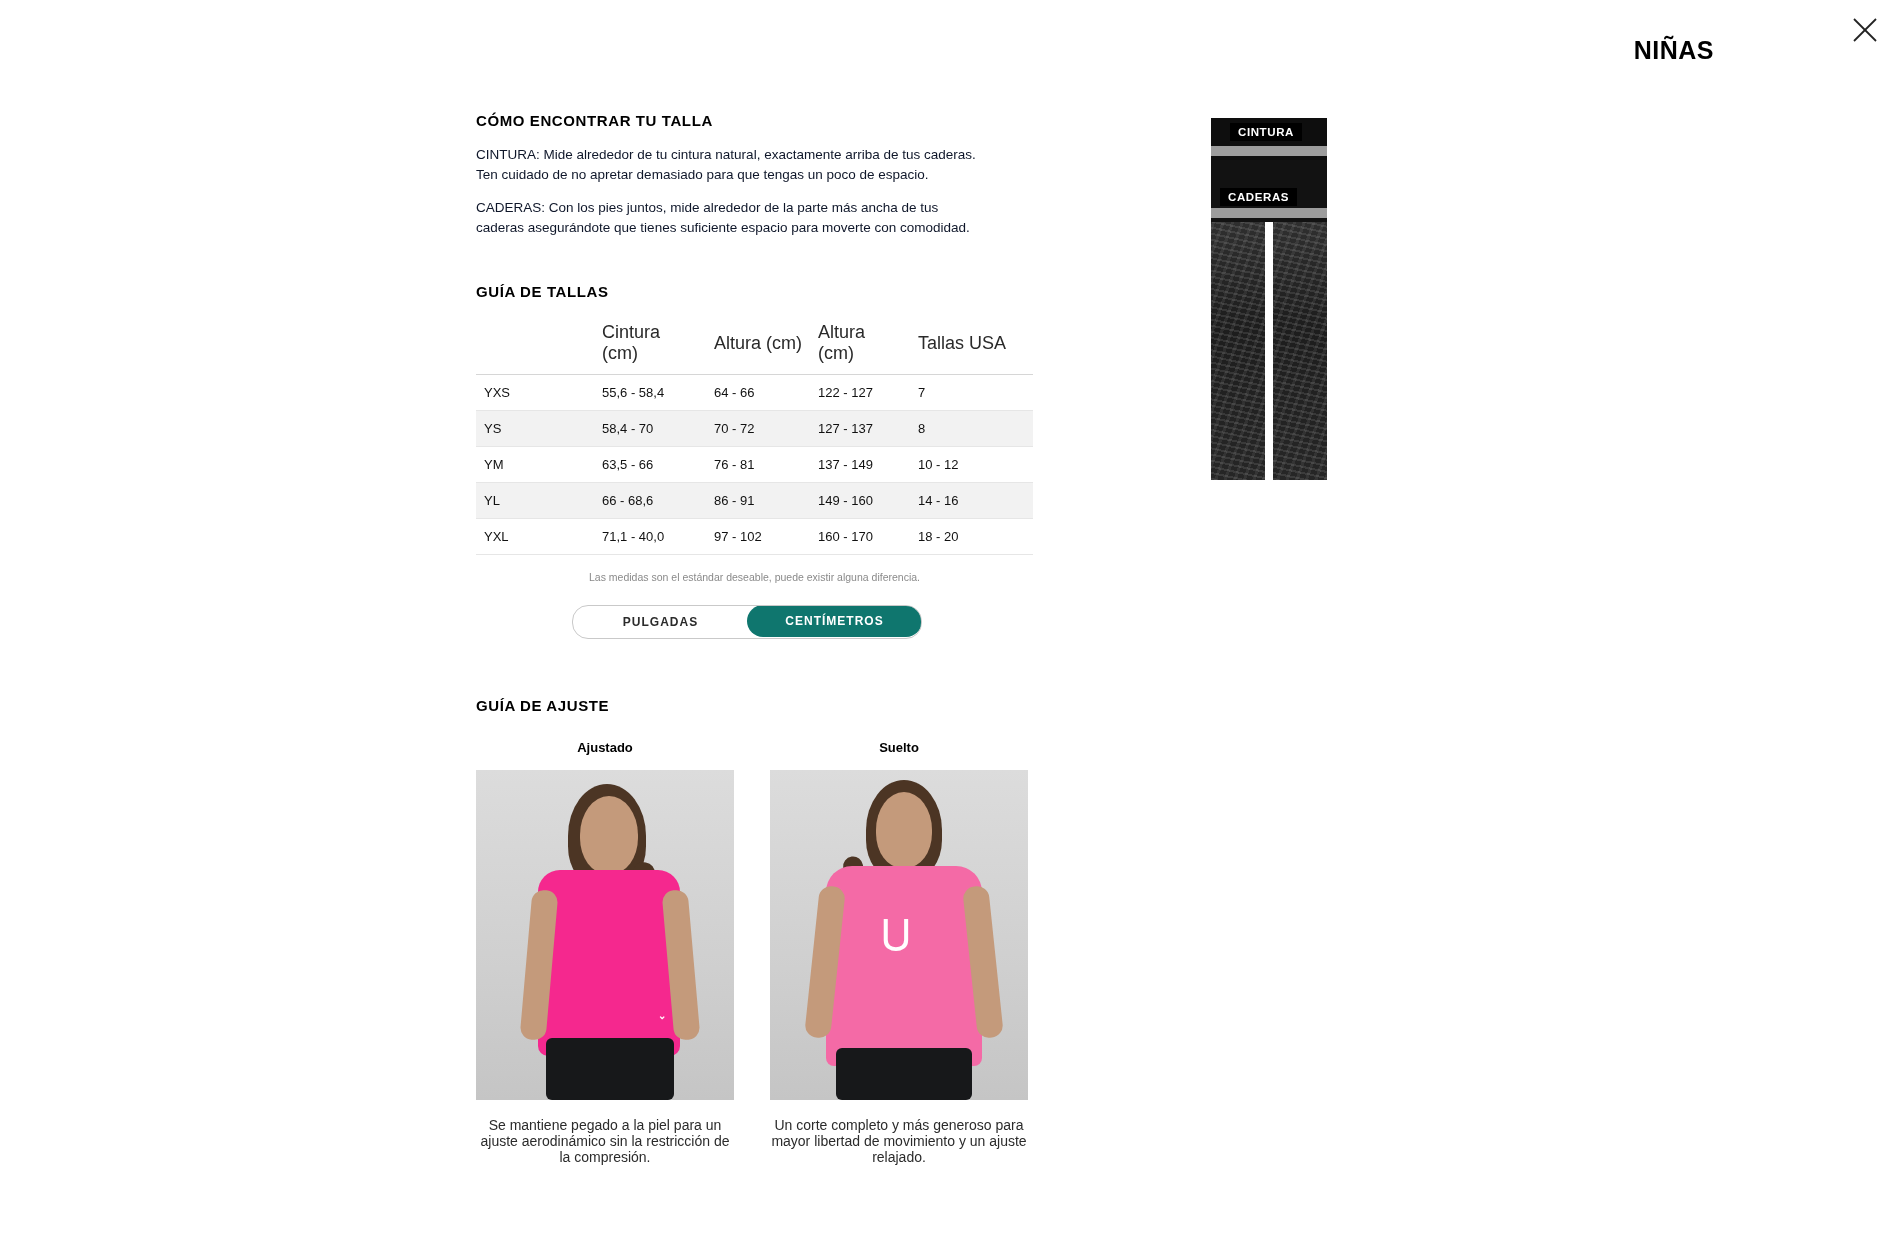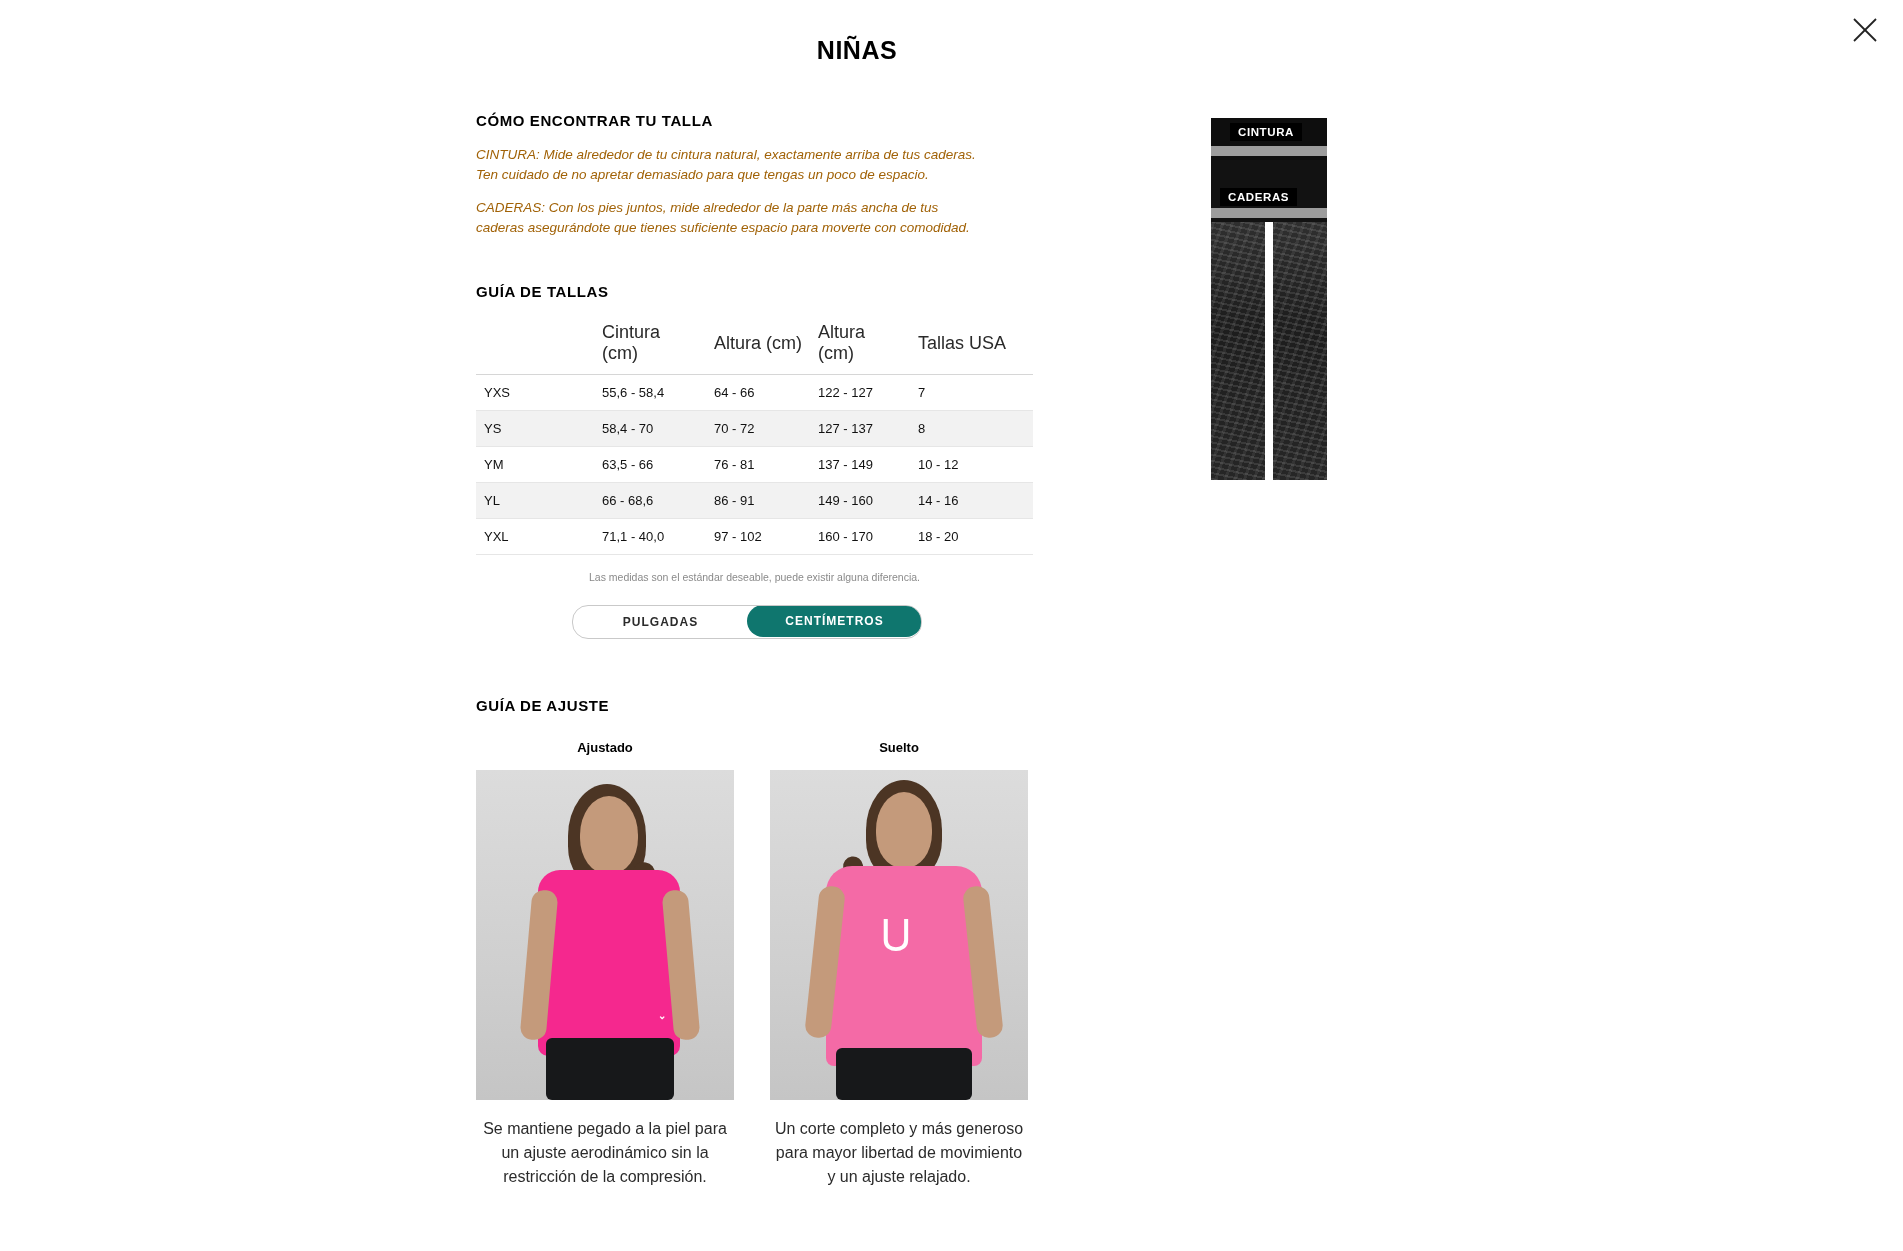--- a/index.html
+++ b/index.html
@@ -29,21 +29,21 @@
     cursor: pointer;
   }
   .close-btn svg { display: block; }
 
   
   .page-title {
     position: absolute;
     top: 36px;
     left: 0;
     width: 1714px;
-    text-align: center;
+    text-align: right;
     font-size: 25px;
     font-weight: bold;
     letter-spacing: 0.5px;
   }
 
   
   .content {
     position: absolute;
     left: 476px;
     top: 112px;
@@ -55,22 +55,21 @@
     font-weight: bold;
     letter-spacing: 0.6px;
     margin: 0 0 16px 0;
   }
 
   .para {
     font-size: 13.5px;
     line-height: 19.5px;
     margin: 0 0 14px 0;
     max-width: 510px;
-    color: #a16207;
-    font-style: italic;
+    color: #0f172a;
   }
 
   .sizes-heading {
     font-size: 15px;
     font-weight: bold;
     letter-spacing: 0.6px;
     margin: 46px 0 16px 0;
   }
 
   
@@ -160,22 +159,22 @@
     margin-bottom: 15px;
   }
   .fit-img {
     width: 258px;
     height: 330px;
     position: relative;
     overflow: hidden;
     background: #d8d8d8;
   }
   .fit-caption {
-    font-size: 16px;
-    line-height: 24px;
+    font-size: 14px;
+    line-height: 16px;
     text-align: center;
     margin-top: 17px;
     color: #2b2b2b;
   }
 
   
   .ph-bg { position: absolute; inset: 0; background: linear-gradient(180deg,#dcdcdc 0%, #cfcfcf 60%, #c5c5c5 100%); }
   .ph-head { position: absolute; width: 62px; height: 76px; border-radius: 50% 50% 46% 46%; background: #c49a7b; }
   .ph-hair { position: absolute; background: #4c3524; }
   .ph-body { position: absolute; }

